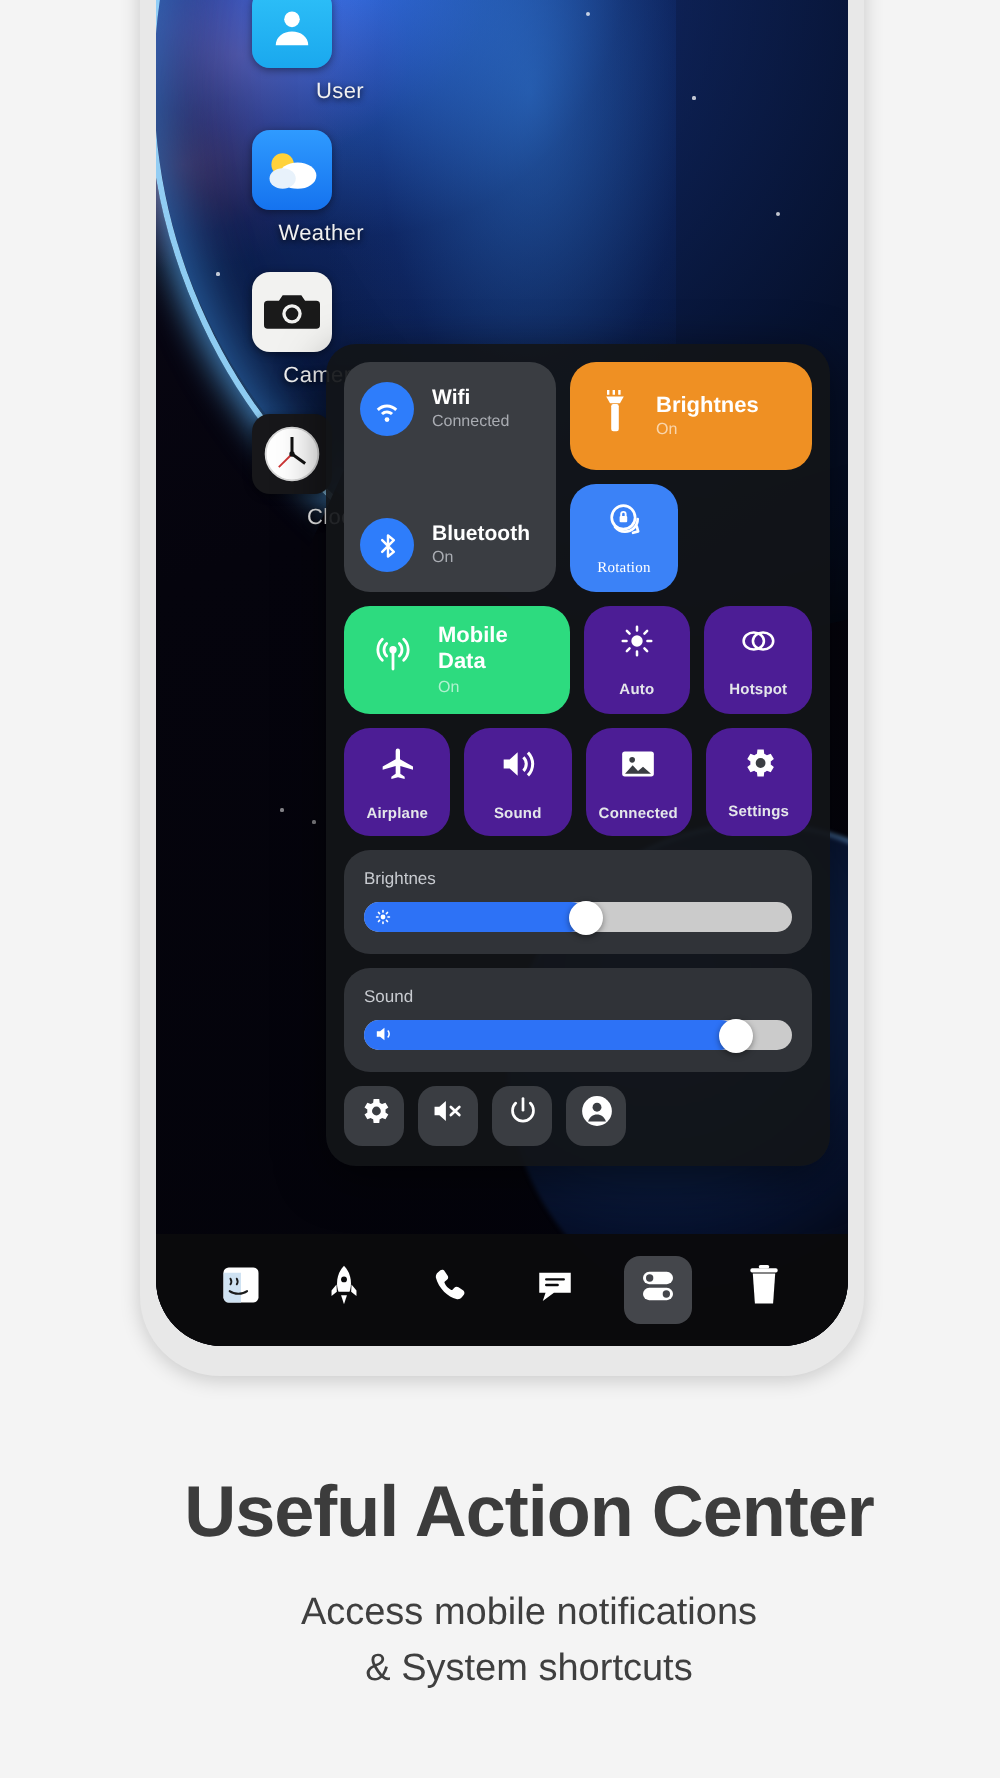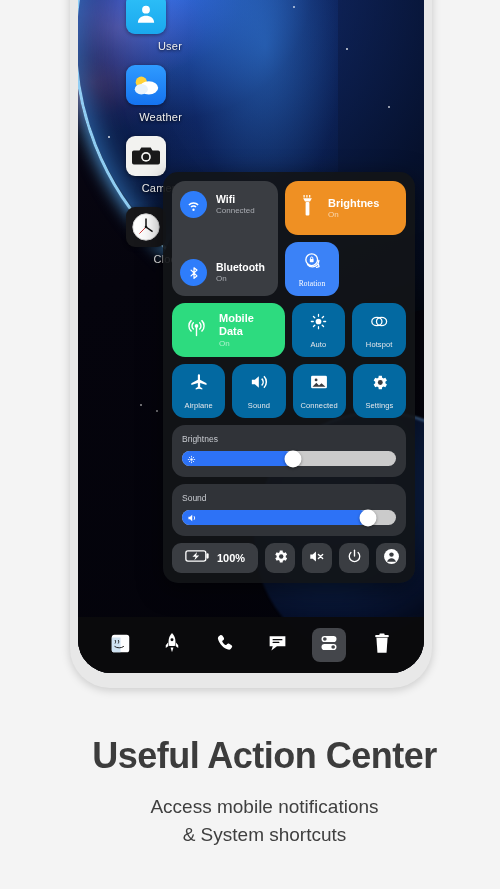--- a/index.html
+++ b/index.html
@@ -240,21 +240,21 @@
     width: 54px;
     height: 54px;
     border-radius: 13px;
     display: flex;
     flex-direction: column;
     align-items: center;
     justify-content: center;
     gap: 5px;
     cursor: pointer;
   }
-  .tile-square.off { background: #0369a1; }
+  .tile-square.off { background: #4c1d95; font-weight: bold; }
   .tile-square.on  { background: #3b82f7; }
   .tile-square-label {
     font-size: 7.5px;
     color: #e4e6ea;
     letter-spacing: 0.1px;
   }
   .tile-square.on .tile-square-label { color: #ffffff; font-family: Liberation Serif, serif; }
 
   
   .slider-card {
@@ -614,30 +614,20 @@
                 <path d="M3 8h3.6L11.4 4v14L6.6 14H3z"></path>
                 <path d="M14.4 7.8a4.5 4.5 0 010 6.4l1.2 1.2a6.2 6.2 0 000-8.8z"></path>
               </svg>
             </span>
           </div>
           <div class="slider-thumb" id="sound-thumb" style="left: 87%;"></div>
         </div>
       </div>
 
       <div id="cc-actions">
-        <div id="battery-pill">
-          <span>
-            <svg width="26" height="14" viewBox="0 0 30 16" fill="none" stroke="#fff" stroke-width="1.5">
-              <rect x="1" y="2" width="23" height="12" rx="2.4"></rect>
-              <path d="M26 6.2v3.6" stroke-width="2.6" stroke-linecap="round"></path>
-              <path d="M14 3.4l-5.4 5.4h3.6L10.8 13l5.6-5.6h-3.6z" fill="#fff" stroke="none"></path>
-            </svg>
-          </span>
-          <span id="battery-pct">100%</span>
-        </div>
 
         <div class="action-btn">
           <span>
             <svg width="17" height="17" viewBox="0 0 24 24" fill="#fff">
               <path d="M19.4 13a7.6 7.6 0 000-2l2-1.5-2-3.4-2.4 1a7.6 7.6 0 00-1.7-1L15 3.5H11l-.3 2.6a7.6 7.6 0 00-1.7 1l-2.4-1-2 3.4L6.6 11a7.6 7.6 0 000 2l-2 1.5 2 3.4 2.4-1a7.6 7.6 0 001.7 1l.3 2.6h4l.3-2.6a7.6 7.6 0 001.7-1l2.4 1 2-3.4z"></path>
               <circle cx="13" cy="12" r="3.1" fill="#3a3d42"></circle>
             </svg>
           </span>
         </div>
 

